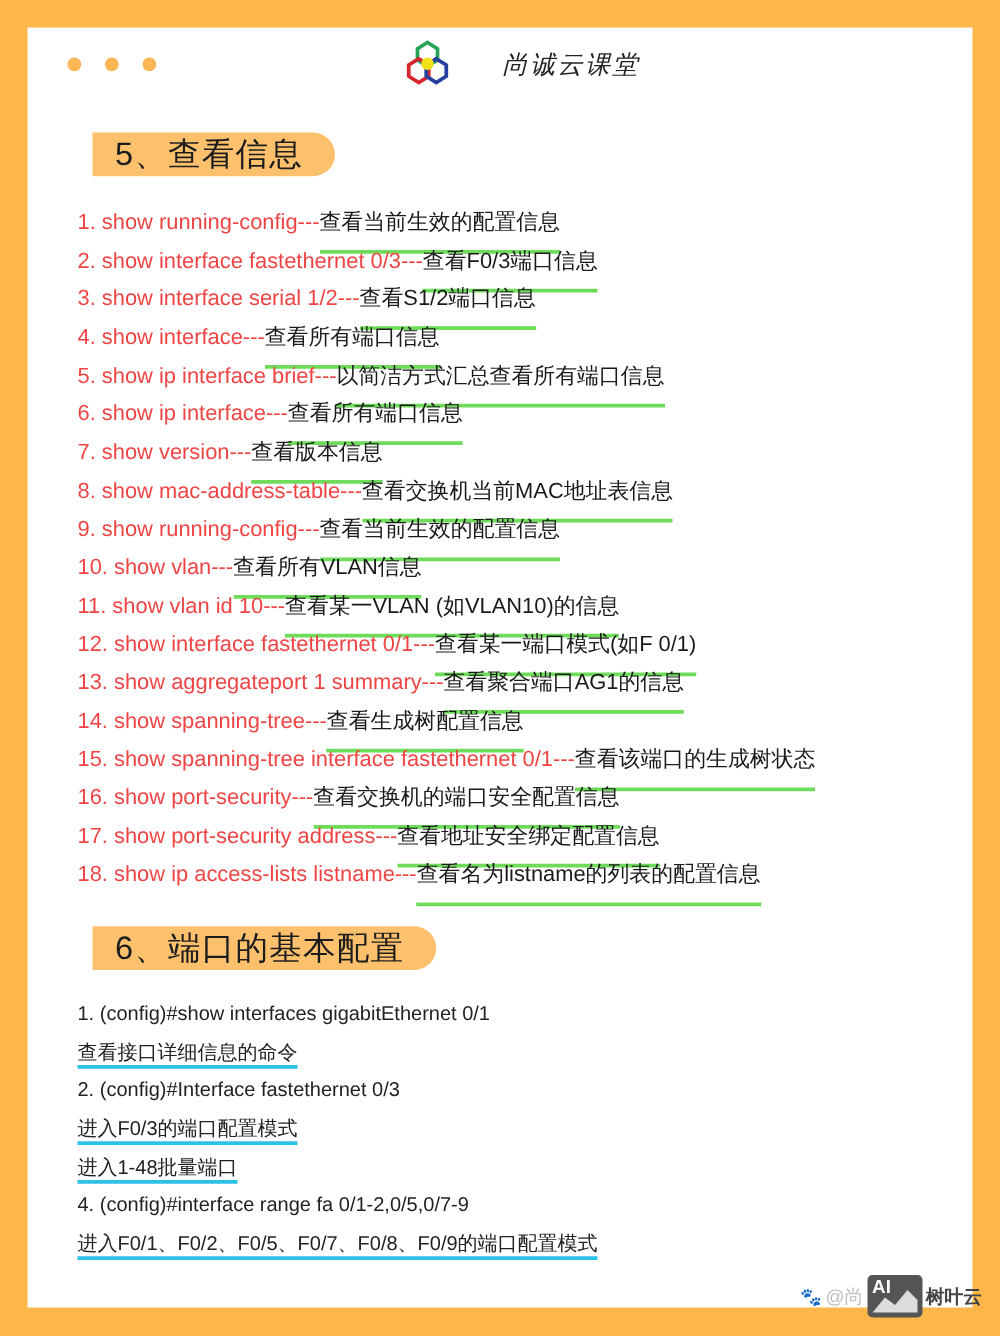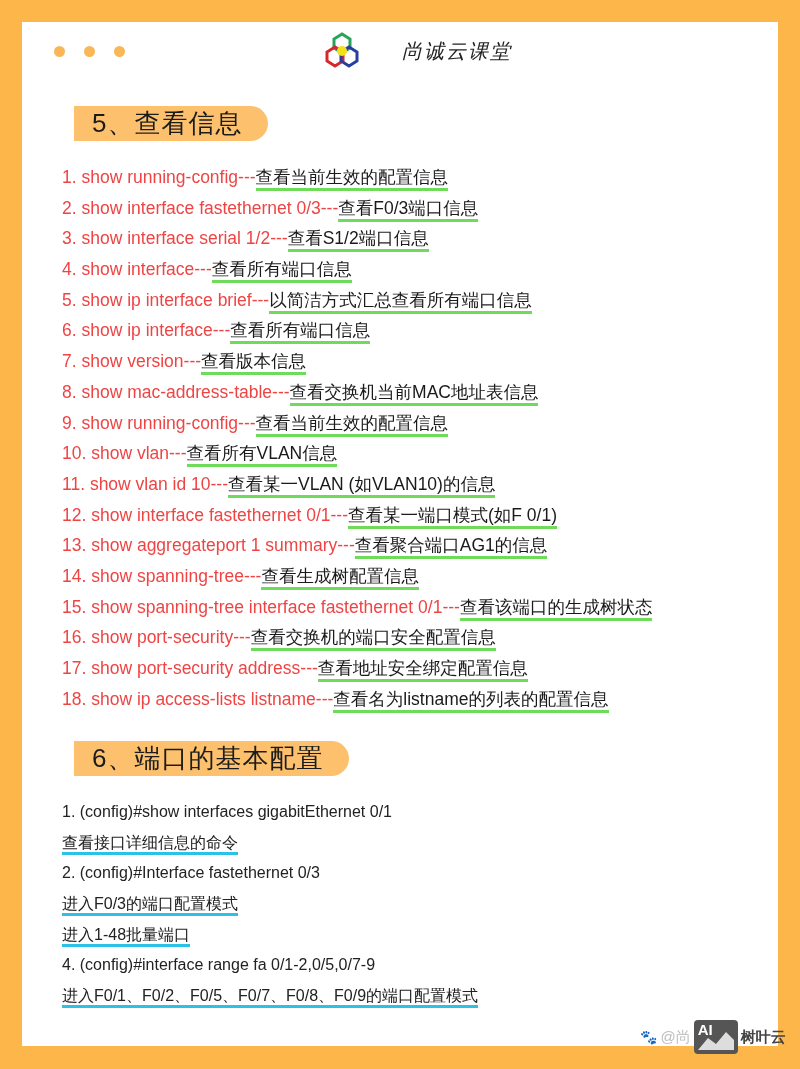--- a/index.html
+++ b/index.html
@@ -24,21 +24,21 @@
   .section-bar { width: 5px; background: #fdc77a; margin-right: 7px; }
   .section-pill {
     background: #fdc16d; border-radius: 0 22px 22px 0;
     padding: 0 26px 0 18px; display: flex; align-items: center;
     font-size: 26px; color: #1c1c1c; letter-spacing: 1px;
   }
   .list { position: absolute; left: 40px; }
   .row { height: 30.7px; line-height: 30px; font-size: 17.5px; white-space: nowrap; color: #222; }
   .cmd { color: #ef4444; }
   .desc {
-    border-bottom: 3px solid #6edb5a; padding-bottom: 1px; color: #1a1a1a;
+    border-bottom: 3px solid #6edb5a; padding-bottom: 13px; color: #1a1a1a;
   }
   .row2 { height: 30.7px; line-height: 30px; font-size: 16px; white-space: nowrap; }
   .desc2 { border-bottom: 3px solid #2cc1e6; padding-bottom: 1px; }
   .watermark {
     position: absolute; left: 640px; top: 1020px; display: flex; align-items: center; gap: 3px;
     font-size: 15px; color: #bdbdbd;
   }
   .wm-paw { font-size: 14px; color: #c8c8c8; }
   .wm-ai {
     width: 44px; height: 34px; background: #555; border-radius: 4px; position: relative;

